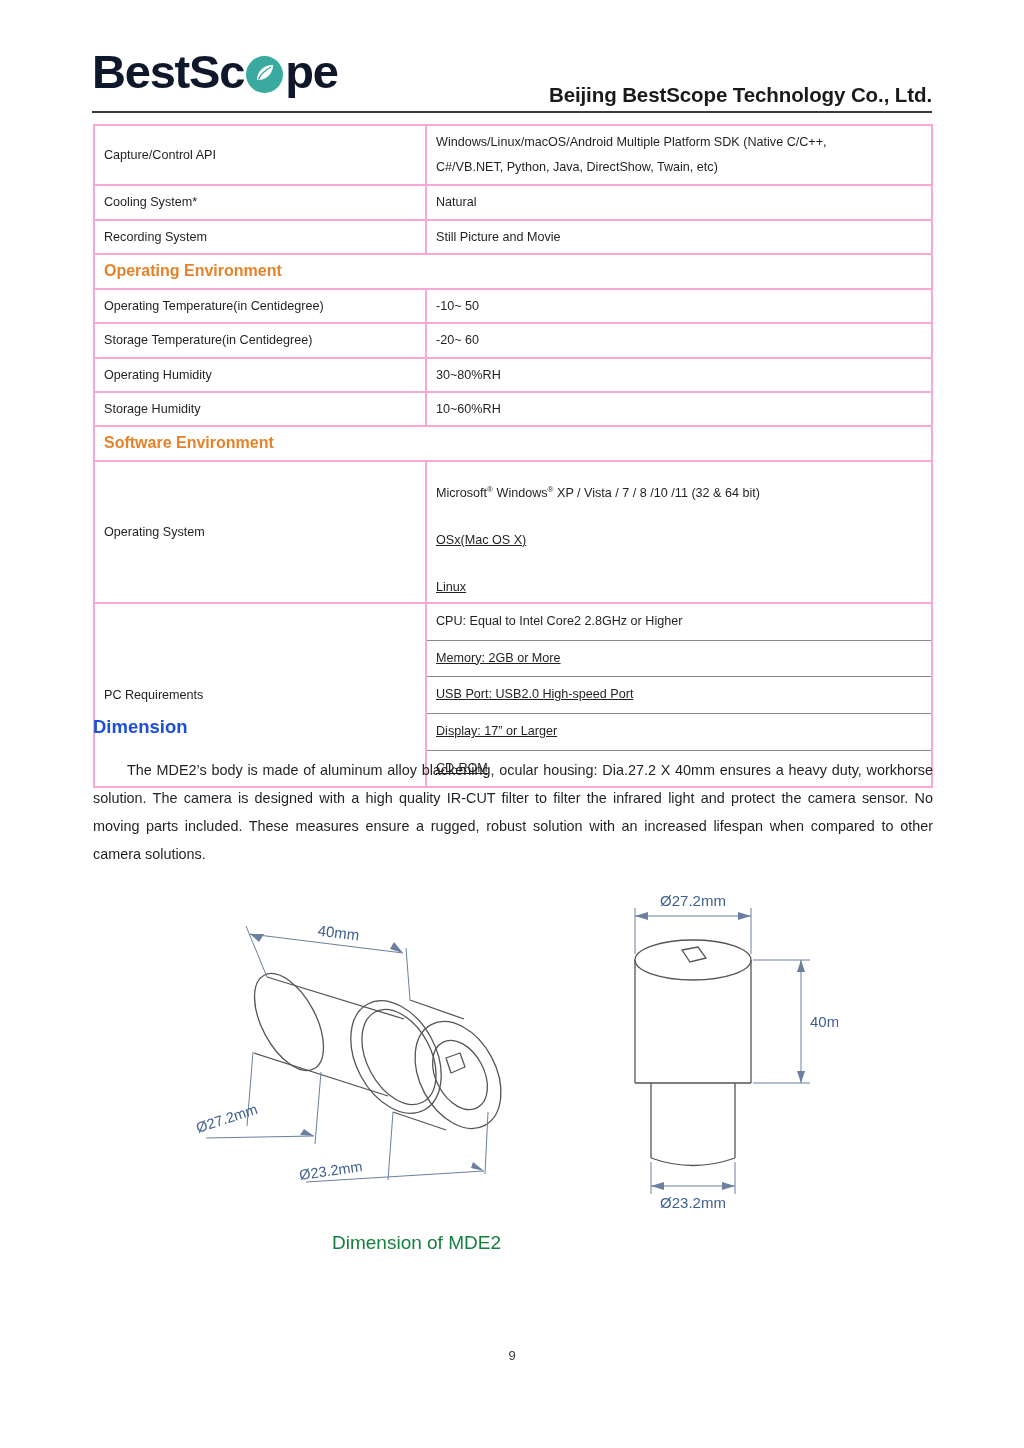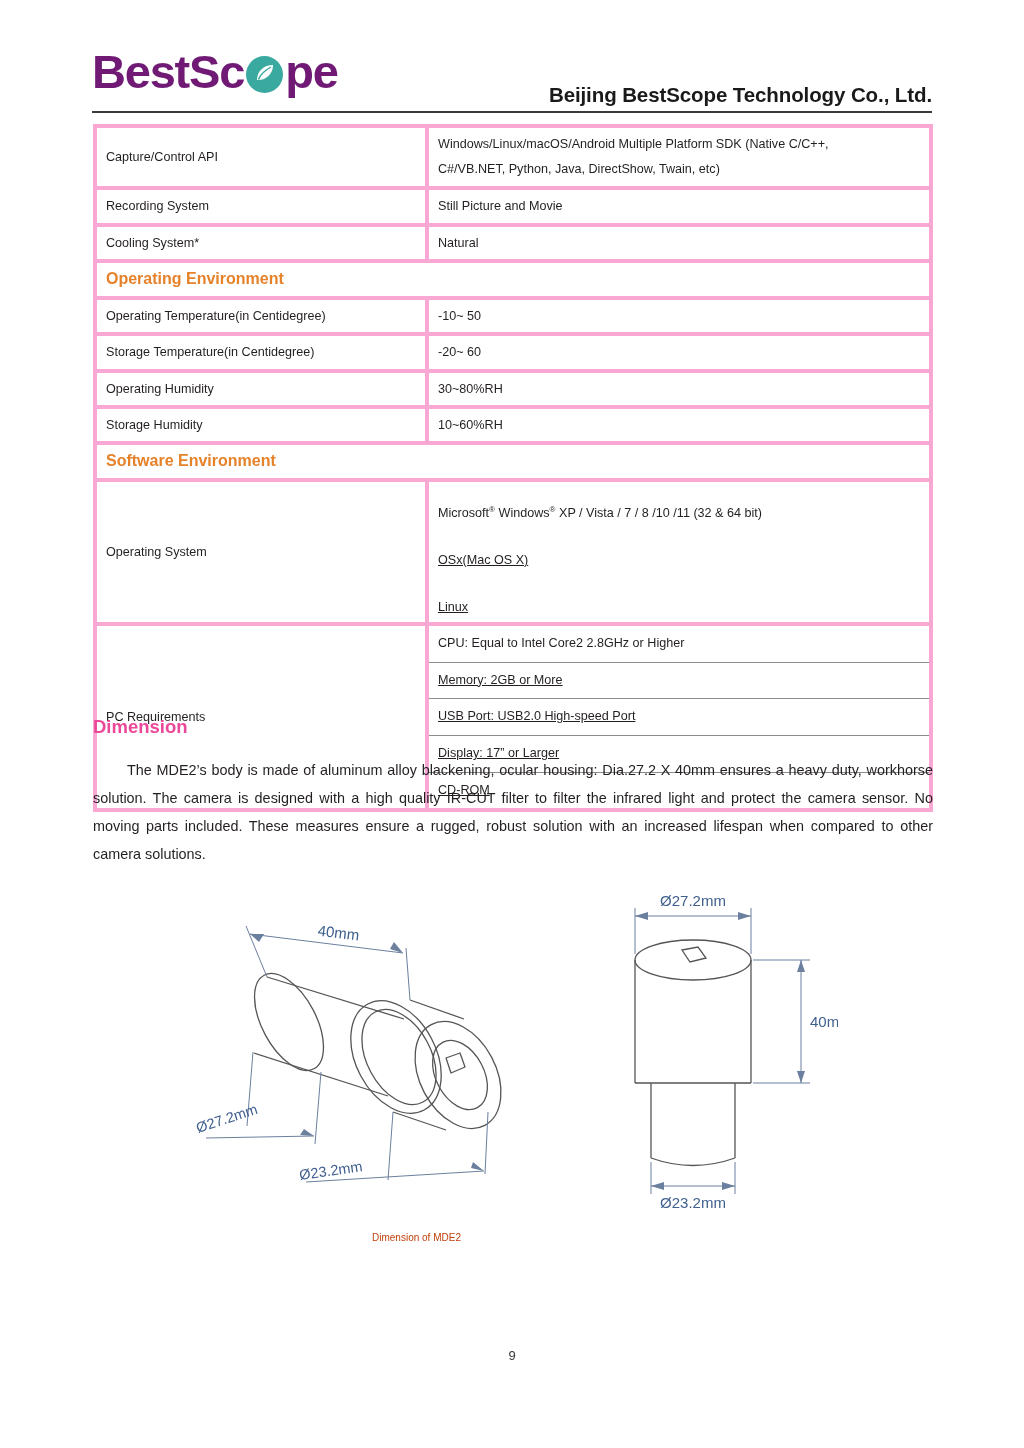--- a/index.html
+++ b/index.html
@@ -24,21 +24,21 @@
     width: 840px;
     height: 75px;
   }
   .logo {
     position: absolute;
     left: 0;
     top: 8px;
     font-size: 47px;
     font-weight: bold;
     letter-spacing: -1.2px;
-    color: #701a75;
+    color: #0f172a;
     line-height: 1;
     white-space: nowrap;
   }
   .logo .logo-o {
     position: relative;
     display: inline-block;
     width: 39px;
     height: 39px;
     vertical-align: -6px;
     margin: 0 1px;
@@ -67,21 +67,21 @@
   .spec-table {
     position: absolute;
     left: 93px;
     top: 124px;
     width: 840px;
     border-collapse: collapse;
     table-layout: fixed;
     font-size: 12.6px;
   }
   .spec-table td {
-    border: 4px solid #f9a8d4;
+    border: 2px solid #f9a8d4;
     padding: 7px 9px;
     vertical-align: middle;
     line-height: 1.45;
   }
   .col-label { width: 332px; }
   .row-api .cell-value {
     text-align: justify;
     text-align-last: left;
     line-height: 2.0;
     padding-top: 4px;
@@ -119,21 +119,21 @@
     line-height: 0;
   }
 
   
   .dim-heading {
     position: absolute;
     left: 93px;
     top: 716px;
     font-size: 18.5px;
     font-weight: bold;
-    color: #ec4899;
+    color: #1d4ed8;
   }
   .dim-para {
     position: absolute;
     left: 93px;
     top: 756px;
     width: 840px;
     font-size: 14.4px;
     line-height: 1.95;
     text-align: justify;
     text-indent: 34px;
@@ -157,22 +157,22 @@
     position: absolute;
     left: 505px;
     top: 0;
   }
   .dim-caption {
     position: absolute;
     left: 0;
     top: 1232px;
     width: 833px;
     text-align: center;
-    font-size: 10px;
-    color: #c2410c;
+    font-size: 19px;
+    color: #15803d;
   }
 
   
   .page-number {
     position: absolute;
     left: 0;
     top: 1348px;
     width: 1024px;
     text-align: center;
     font-size: 13px;
@@ -212,26 +212,26 @@
     </colgroup>
   <tbody>
       <tr class="row-api">
         <td class="cell-label">Capture/Control API</td>
         <td class="cell-value">
           <div>Windows/Linux/macOS/Android Multiple Platform SDK (Native C/C++,</div>
           <div>C#/VB.NET, Python, Java, DirectShow, Twain, etc)</div>
         </td>
       </tr>
       <tr>
+        <td class="cell-label">Cooling System*</td>
+        <td class="cell-value">Natural</td>
+      </tr>
+      <tr>
         <td class="cell-label">Recording System</td>
         <td class="cell-value">Still Picture and Movie</td>
-      </tr>
-      <tr>
-        <td class="cell-label">Cooling System*</td>
-        <td class="cell-value">Natural</td>
       </tr>
       <tr class="section-head">
         <td colspan="2">Operating Environment</td>
       </tr>
       <tr>
         <td class="cell-label">Operating Temperature(in Centidegree)</td>
         <td class="cell-value">-10~ 50</td>
       </tr>
       <tr>
         <td class="cell-label">Storage Temperature(in Centidegree)</td>

